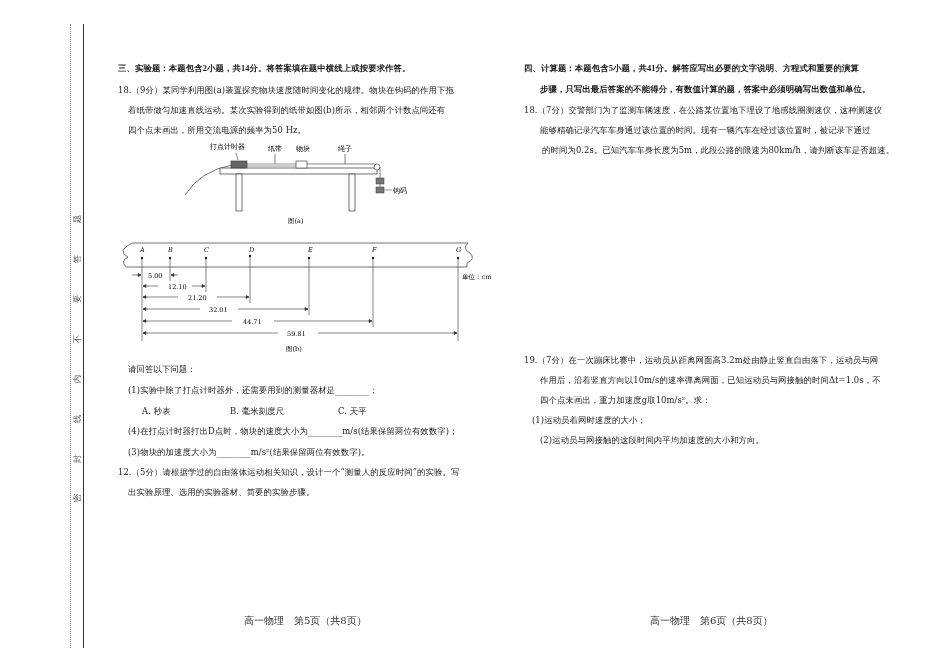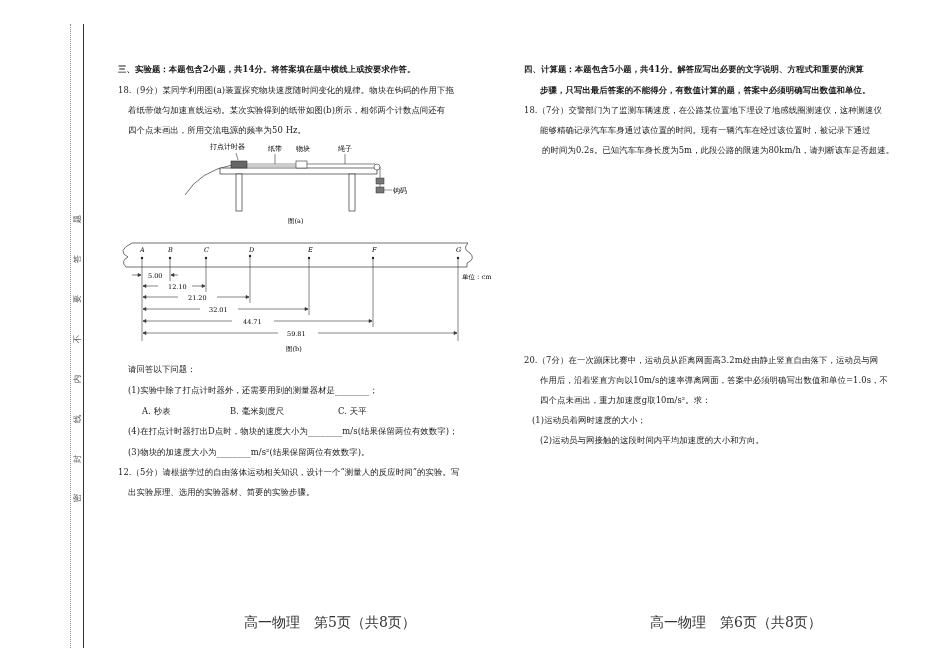--- a/index.html
+++ b/index.html
@@ -20,23 +20,23 @@
     position: absolute; left: 72px; width: 10px; font-size: 8.5px; color: #555;
     transform: rotate(-90deg); text-align: center; line-height: 10px;
   }
   .page { position: absolute; top: 0; }
   .page-left { left: 118px; width: 390px; }
   .page-right { left: 524px; width: 390px; }
   .line {
     position: absolute; font-size: 8.4px; line-height: 12px; white-space: nowrap;
     letter-spacing: 0.1px;
   }
-  .bold { font-weight: bold; }
+  .bold { font-weight: bold; font-family: Liberation Serif, serif; }
   .footer {
-    position: absolute; top: 614px; font-size: 14px; color: #333; white-space: nowrap; text-align: right;
+    position: absolute; top: 614px; font-size: 10px; color: #333; white-space: nowrap; text-align: right;
   }
   svg text { font-family: "DejaVu Serif", "Liberation Serif", serif; }
 </style>
 </head>
 <body>
 
 <div class="binding-dotted"></div>
 <div class="binding-solid"></div>
 <div class="seal-char" style="top:493px">密</div>
 <div class="seal-char" style="top:454px">封</div>
@@ -176,20 +176,20 @@
   <div class="footer" style="left:126px">高一物理　第5页（共8页）</div>
 </div>
 
 <div class="page page-right">
   <div class="line bold" style="top:63px">四、计算题：本题包含5小题，共41分。解答应写出必要的文字说明、方程式和重要的演算</div>
   <div class="line bold" style="top:84px; left:16px">步骤，只写出最后答案的不能得分，有数值计算的题，答案中必须明确写出数值和单位。</div>
   <div class="line" style="top:104px">18.（7分）交警部门为了监测车辆速度，在公路某位置地下埋设了地感线圈测速仪，这种测速仪</div>
   <div class="line" style="top:124px; left:16px">能够精确记录汽车车身通过该位置的时间。现有一辆汽车在经过该位置时，被记录下通过</div>
   <div class="line" style="top:144px; left:18px">的时间为0.2s。已知汽车车身长度为5m，此段公路的限速为80km/h，请判断该车是否超速。</div>
 
-  <div class="line" style="top:354px">20.（7分）在一次蹦床比赛中，运动员从距离网面高3.2m处由静止竖直自由落下，运动员与网</div>
-  <div class="line" style="top:374px; left:16px">作用后，沿着竖直方向以10m/s的速率弹离网面，答案中必须明确写出数值和单位=1.0s，不</div>
+  <div class="line" style="top:354px">19.（7分）在一次蹦床比赛中，运动员从距离网面高3.2m处由静止竖直自由落下，运动员与网</div>
+  <div class="line" style="top:374px; left:16px">作用后，沿着竖直方向以10m/s的速率弹离网面，已知运动员与网接触的时间Δt=1.0s，不</div>
   <div class="line" style="top:394px; left:16px">四个点未画出，重力加速度g取10m/s²。求：</div>
   <div class="line" style="top:414px; left:8px">(1)运动员着网时速度的大小；</div>
   <div class="line" style="top:434px; left:16px">(2)运动员与网接触的这段时间内平均加速度的大小和方向。</div>
 
   <div class="footer" style="left:126px">高一物理　第6页（共8页）</div>
 </div>
 
 </body></html>

